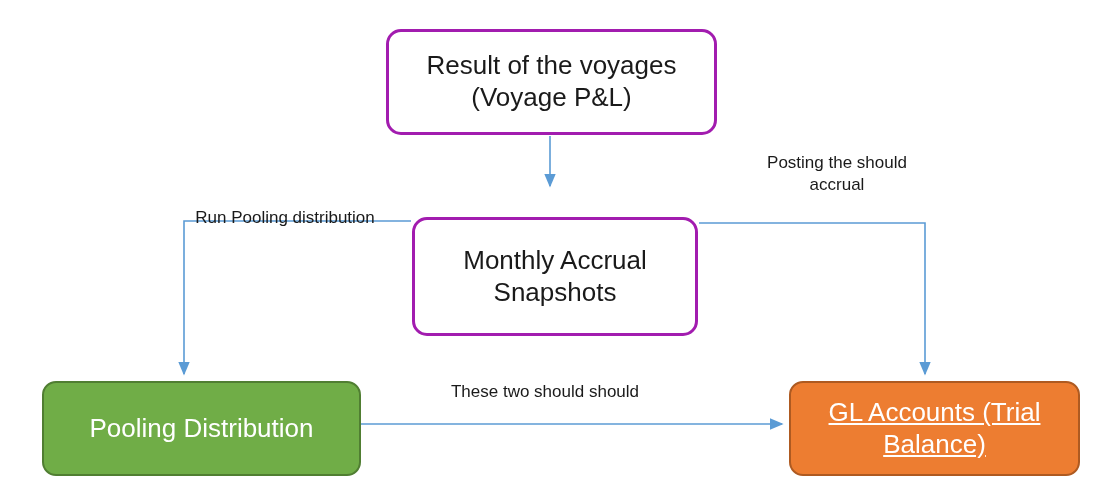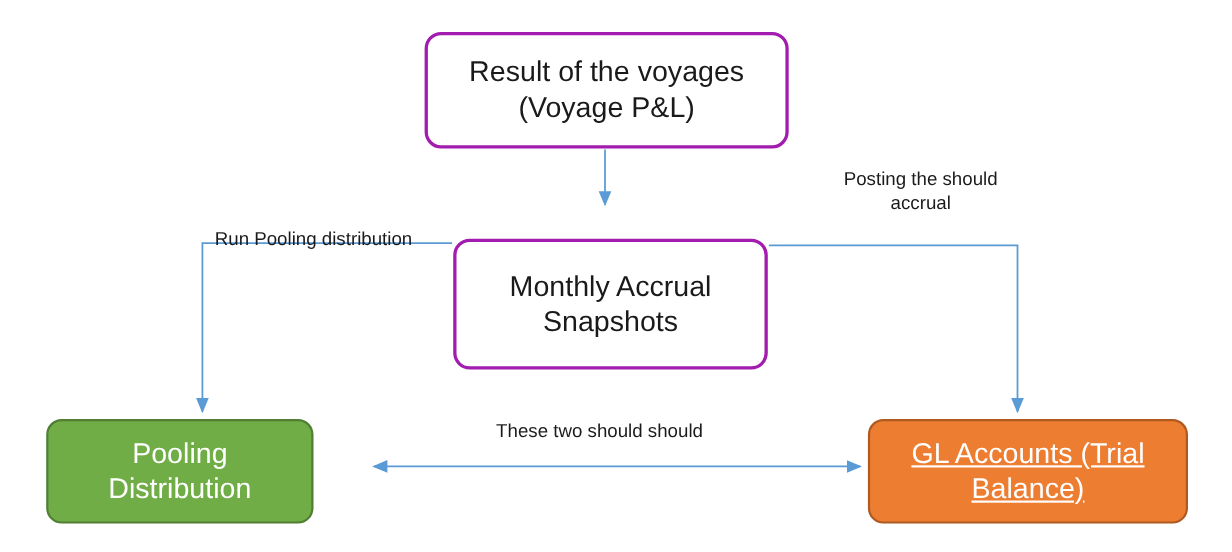--- a/index.html
+++ b/index.html
@@ -62,21 +62,21 @@
   .edge-label {
     position: absolute;
     font-size: 17px;
     color: #1a1a1a;
     text-align: center;
     line-height: 1.32;
     white-space: pre-line;
   }
   #node-voyage-result { left: 386px; top: 29px;  width: 331px; height: 106px; }
   #node-monthly-accrual { left: 412px; top: 193px; width: 286px; height: 119px; margin-top: 24px; }
-  #node-pooling-distribution { left: 42px;  top: 381px; width: 243px; height: 95px; }
+  #node-pooling-distribution { left: 42px;  top: 381px; width: 319px; height: 95px; }
   #node-gl-accounts { left: 789px; top: 381px; width: 291px; height: 95px; }
   #label-run-pooling   { left: 150px; top: 160px; width: 270px; margin-top: 47px; }
   #label-posting       { left: 722px; top: 152px; width: 230px; }
   #label-match         { left: 420px; top: 381px; width: 250px; }
 </style>
 </head>
 <body>
 
 <div id="canvas">
 

